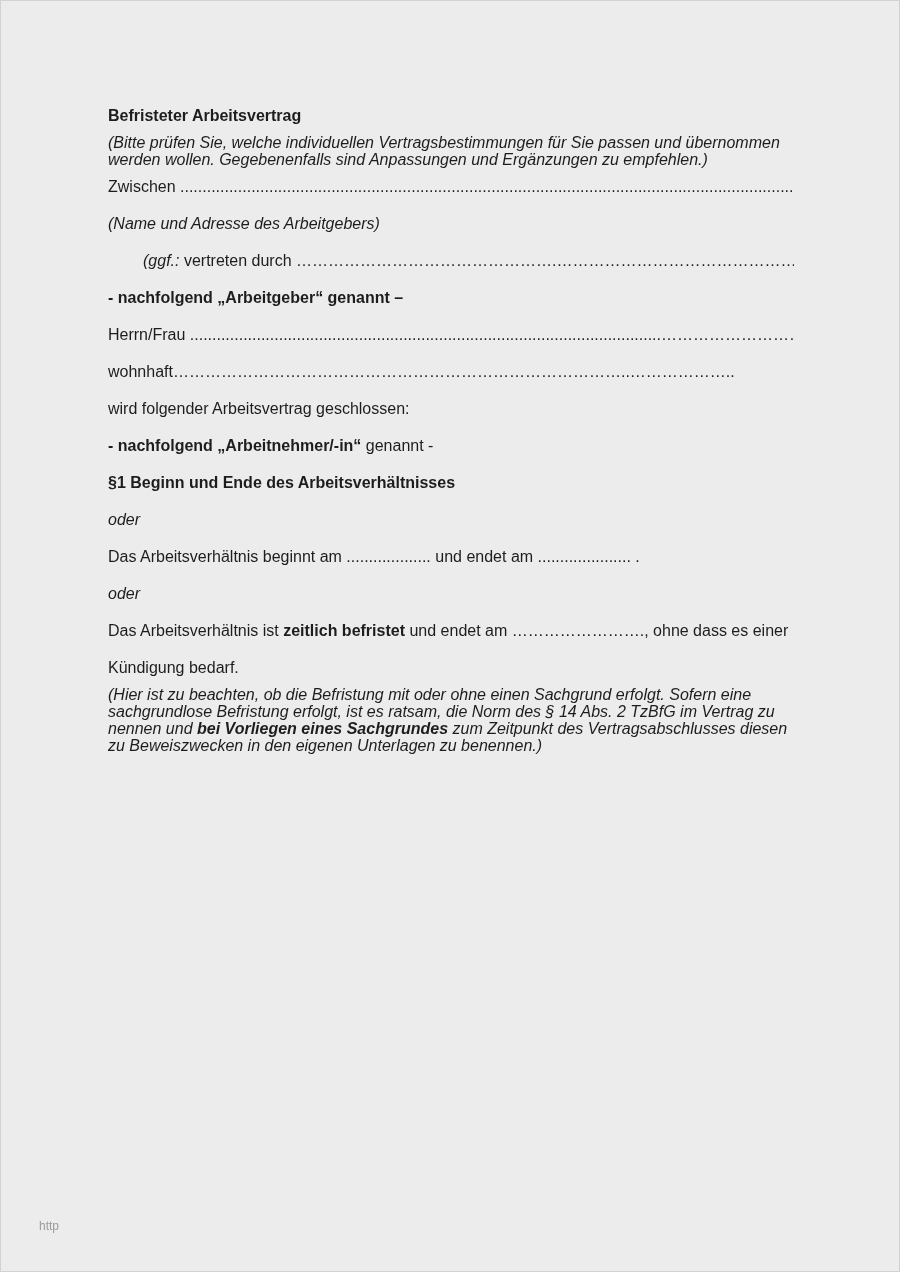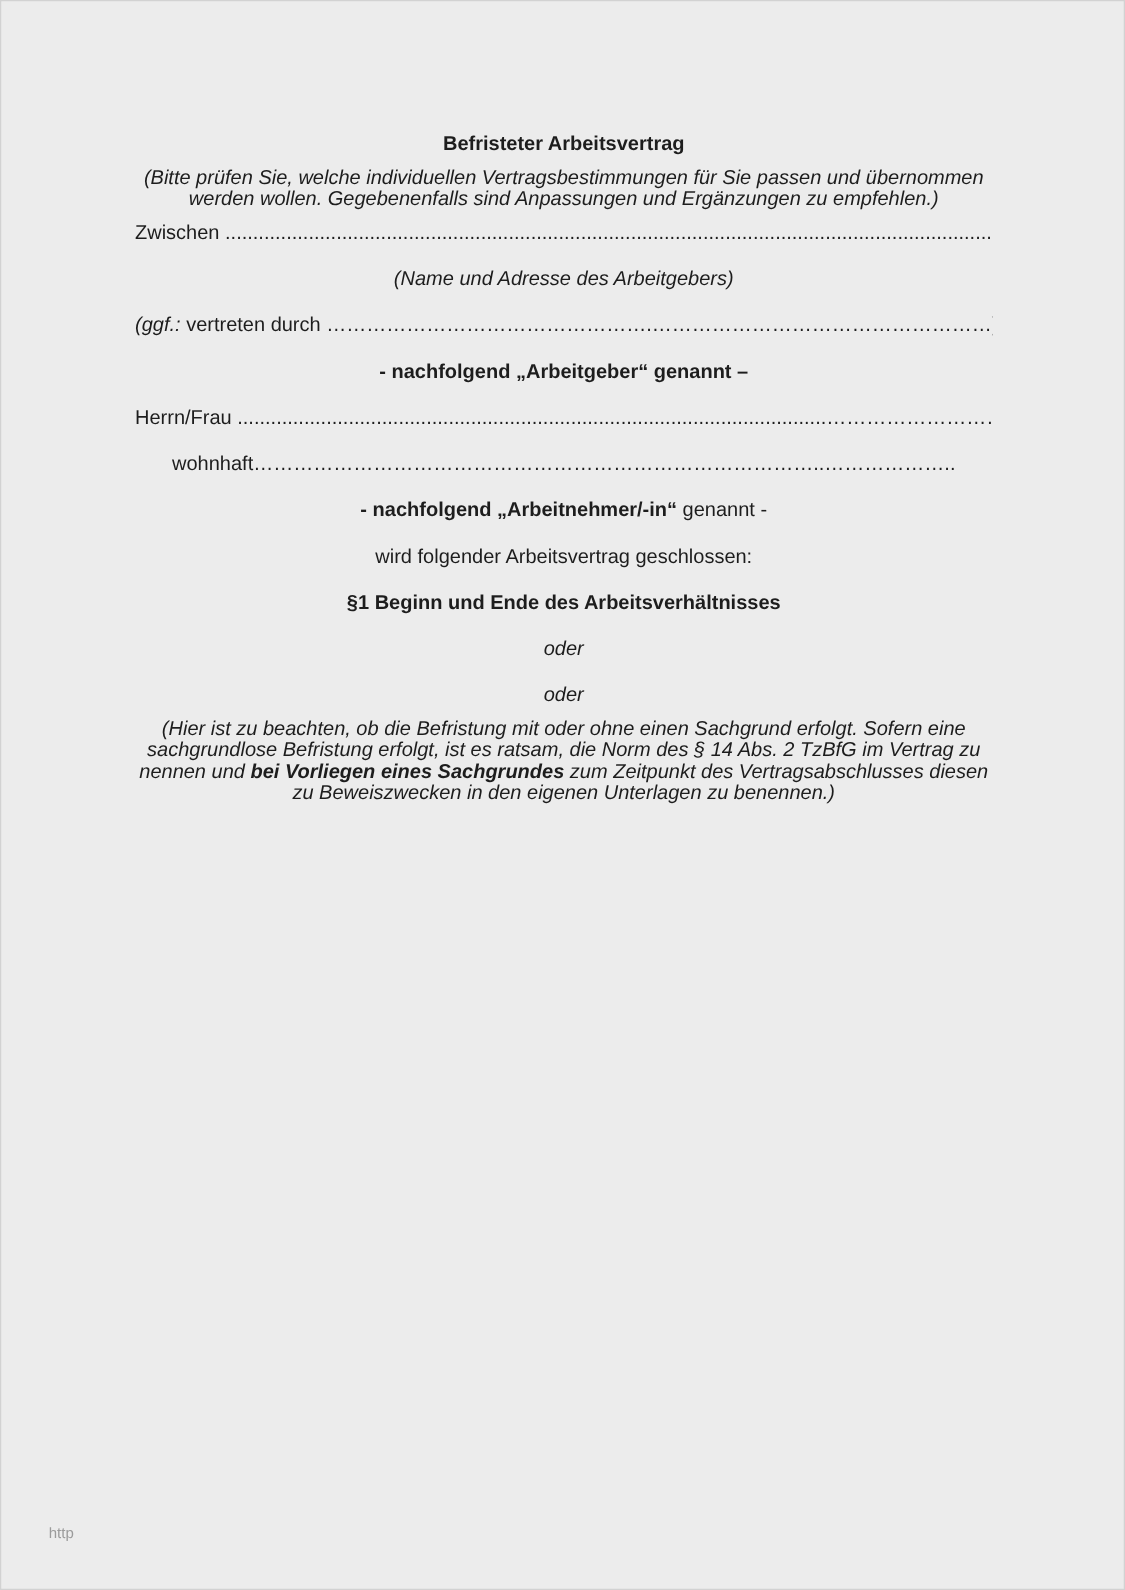--- a/index.html
+++ b/index.html
@@ -18,24 +18,24 @@
   .content {
     position: absolute;
     left: 107px;
     top: 96px;
     width: 686px;
     font-size: 16px;
     color: #1d1d1d;
     line-height: 37px;
   }
 
-  .content p { margin: 0; text-align: center; }
+  .content p { margin: 0; }
 
   .b { font-weight: bold; }
-  .i { font-style: italic; }
+  .i { font-style: italic; margin-left: 35px; }
 
   
   .note { line-height: 17px; margin: 7px 0 8px 0; }
 
   
   .fill { white-space: nowrap; overflow: hidden; }
 
   .sec { margin-top: 37px; }
   .final { margin-top: 44px; }
 
@@ -63,31 +63,33 @@
 
     <p class="fill"><span class="i">(ggf.:</span><span> vertreten durch ………………………………………….……………………………………………)</span></p>
 
     <p class="b">- nachfolgend „Arbeitgeber“ genannt –</p>
 
 
     <p class="fill">Herrn/Frau ..........................................................................................................………………………..</p>
 
     <p class="fill">wohnhaft…………………………………………………………………………..………………..</p>
 
+    <p>wird folgender Arbeitsvertrag geschlossen:</p>
+
     <p><span class="b">- nachfolgend „Arbeitnehmer/-in“</span><span> genannt -</span></p>
-
-    <p>wird folgender Arbeitsvertrag geschlossen:</p>
 
     <p class="b sec">§1 Beginn und Ende des Arbeitsverhältnisses</p>
 
 
     <p class="i">oder</p>
 
+    <p>Das Arbeitsverhältnis beginnt am ................... und endet am ..................... .</p>
 
     <p class="i">oder</p>
 
+    <p><span>Das Arbeitsverhältnis ist </span><span class="b">zeitlich befristet</span><span> und endet am ……………………., ohne dass es einer Kündigung bedarf.</span></p>
 
     <p class="i note final"><span>(Hier ist zu beachten, ob die Befristung mit oder ohne einen Sachgrund erfolgt. Sofern eine sachgrundlose Befristung erfolgt, ist es ratsam,  die Norm des § 14 Abs. 2 TzBfG im Vertrag zu nennen und </span><span class="b">bei Vorliegen eines Sachgrundes</span><span> zum Zeitpunkt des Vertragsabschlusses diesen zu Beweiszwecken in den eigenen Unterlagen zu benennen.)</span></p>
 
   </div>
 
   <div class="footer">http</div>
 </div>
 
 </body></html>

